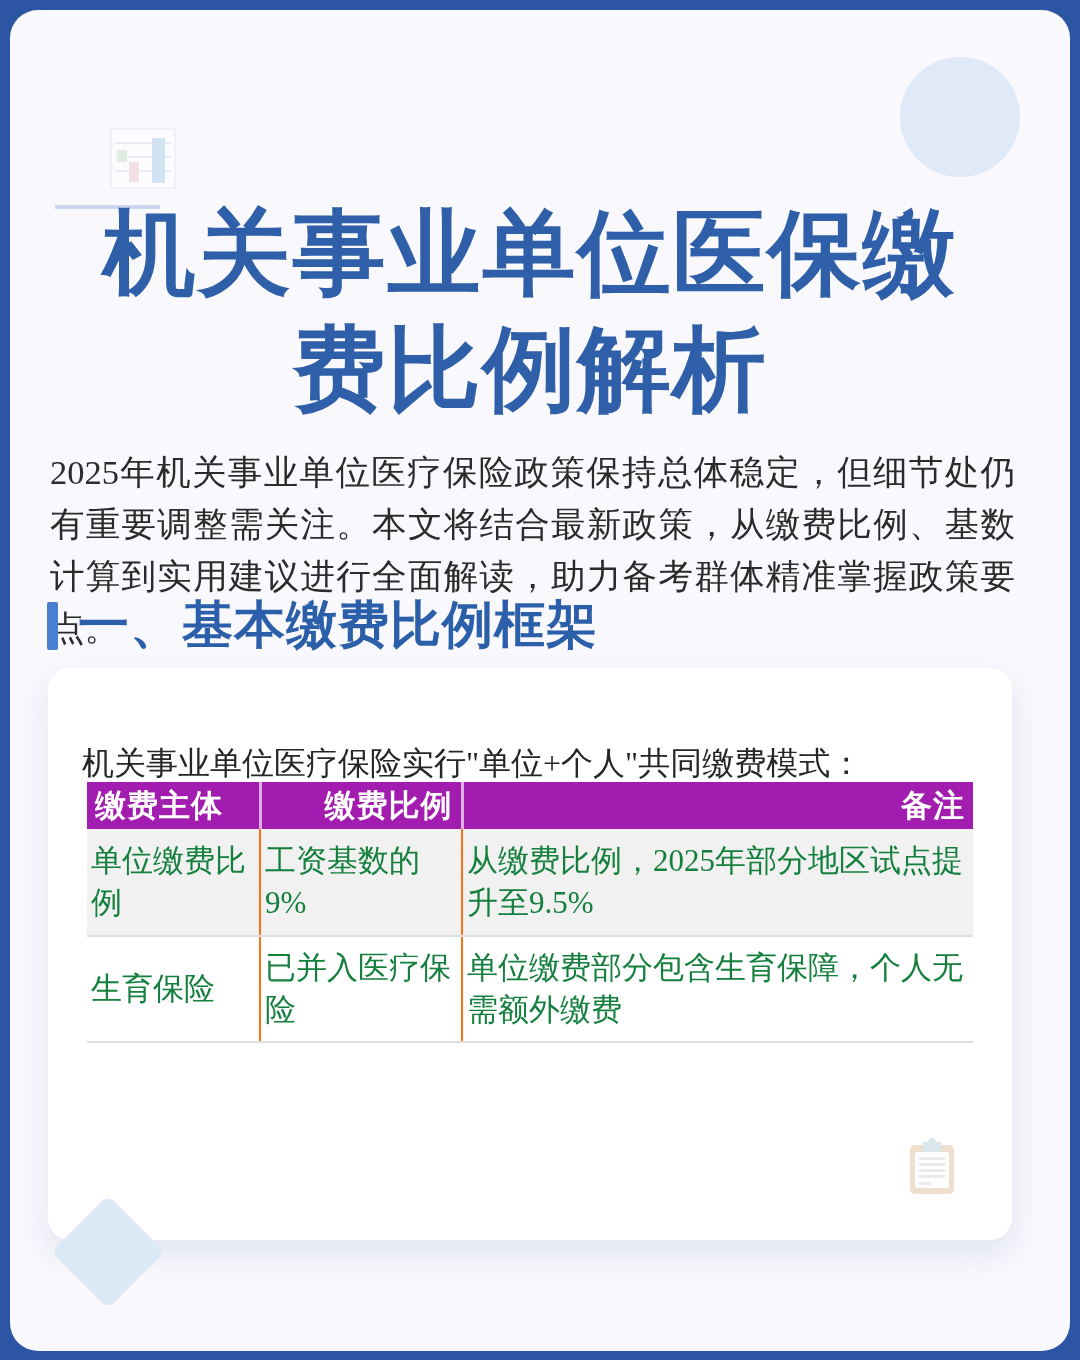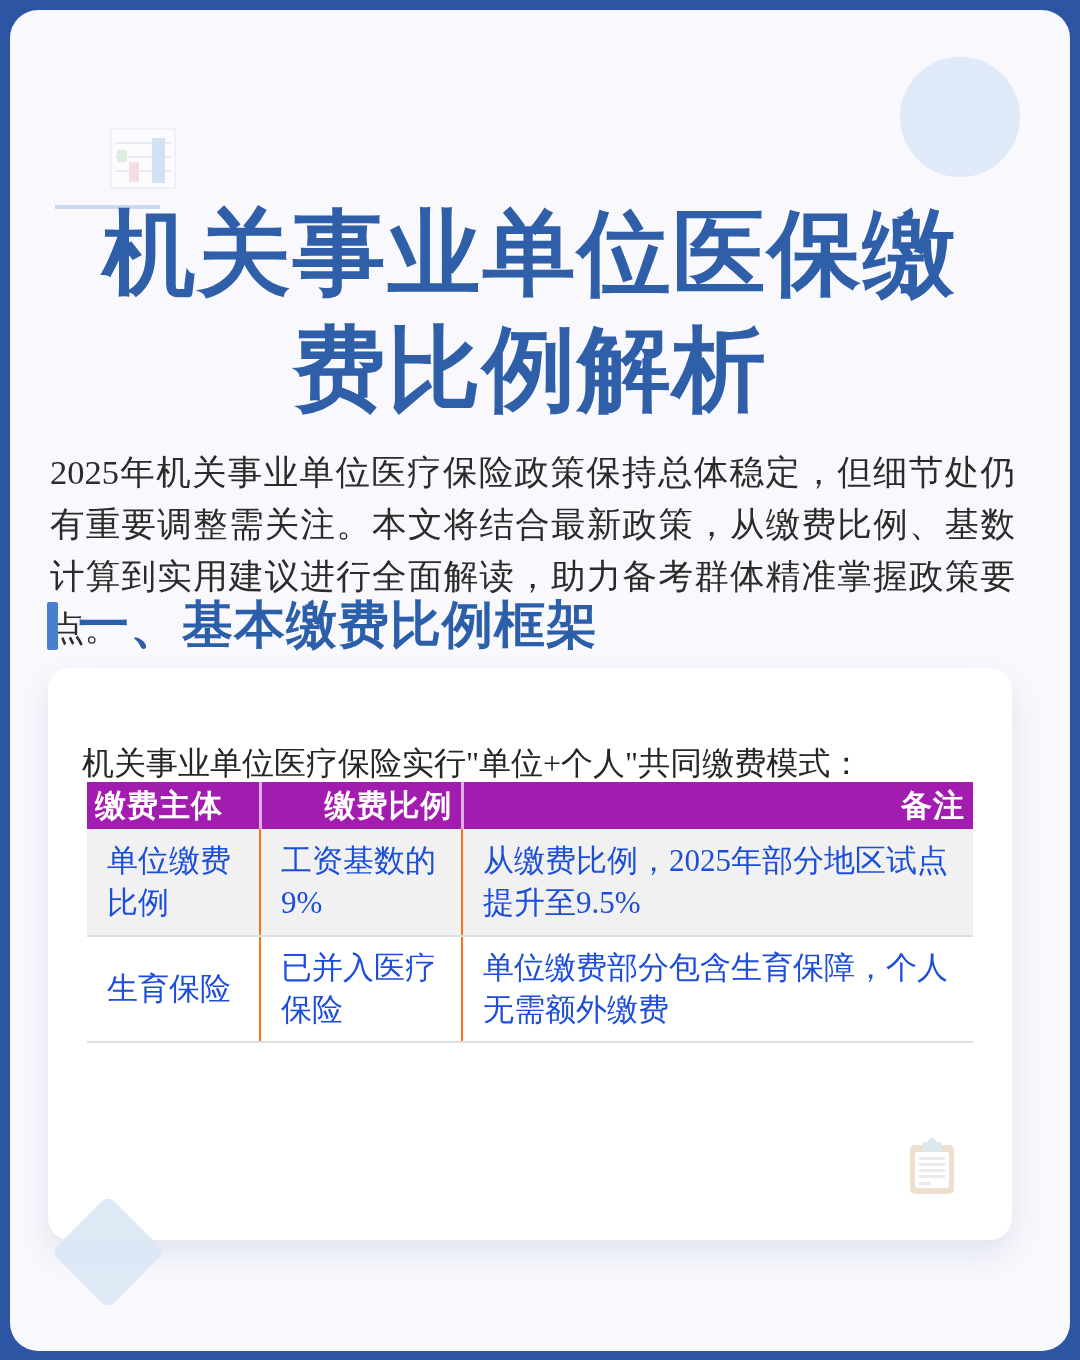--- a/index.html
+++ b/index.html
@@ -69,21 +69,21 @@
   }
   .tbl col.c1 { width:173px; }
   .tbl col.c2 { width:202px; }
   .tbl col.c3 { width:511px; }
   .tbl thead th {
     background:#a21caf; color:#ffffff; height:47px;
     text-align:left; padding:0 8px; font-weight:700; letter-spacing:1px;
   }
   .tbl thead th + th { border-left:3px solid rgba(255,255,255,.65);text-align:right; }
   .tbl tbody td {
-    padding:10px 20px; color:#1d4ed8; line-height:42px;
+    padding:10px 4px; color:#15803d; line-height:42px;
     vertical-align:middle; border-bottom:2px solid #dedede;
     background:#ffffff;
   }
   .tbl tbody td + td { border-left:2px solid #f97316; }
   .tbl tbody tr:nth-child(odd) td { background:#f1f1f1; }
   .tbl tbody tr:nth-child(1) { height:107px; }
   .tbl tbody tr:nth-child(2) { height:104px; }
   .tbl tbody tr:nth-child(3) { height:105px; }
   
   .clipboard {

